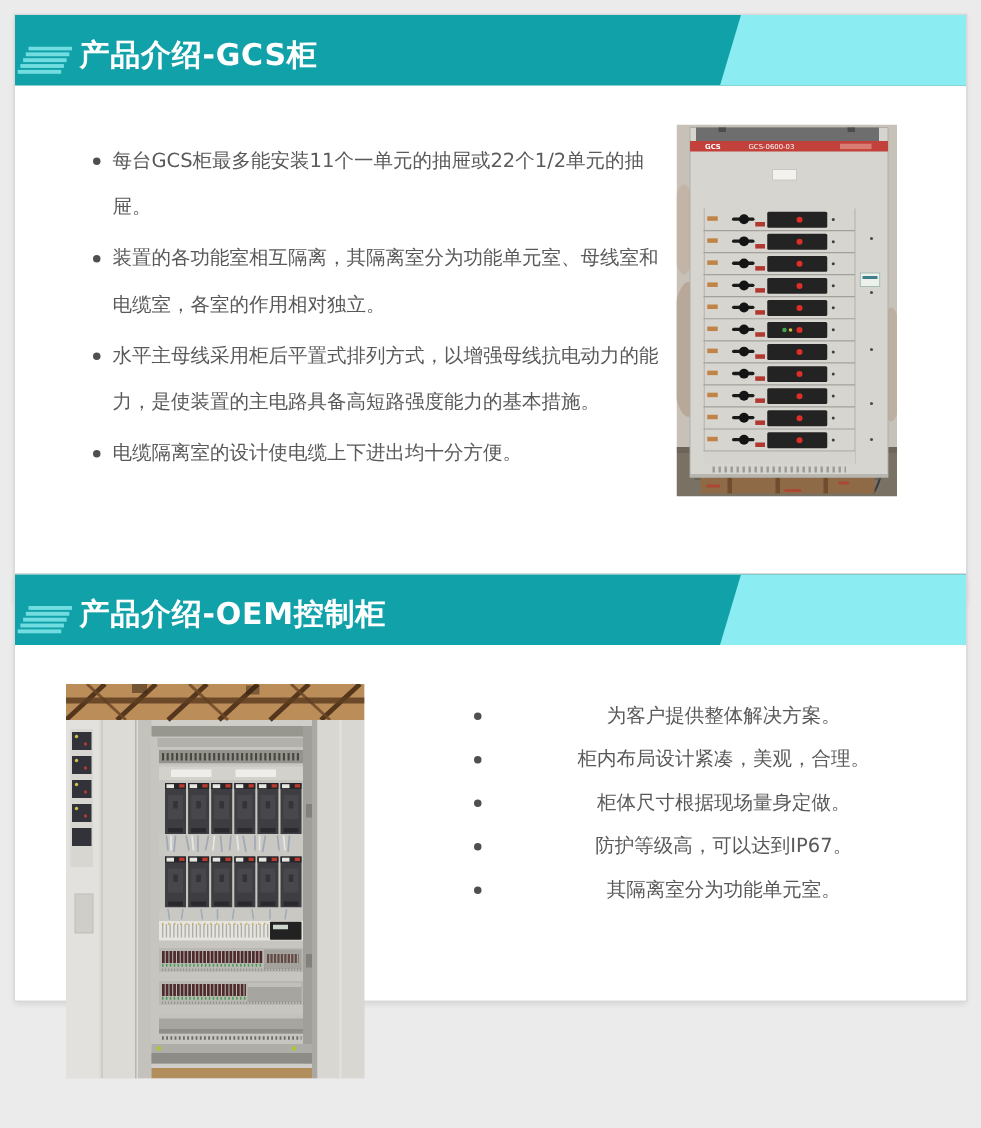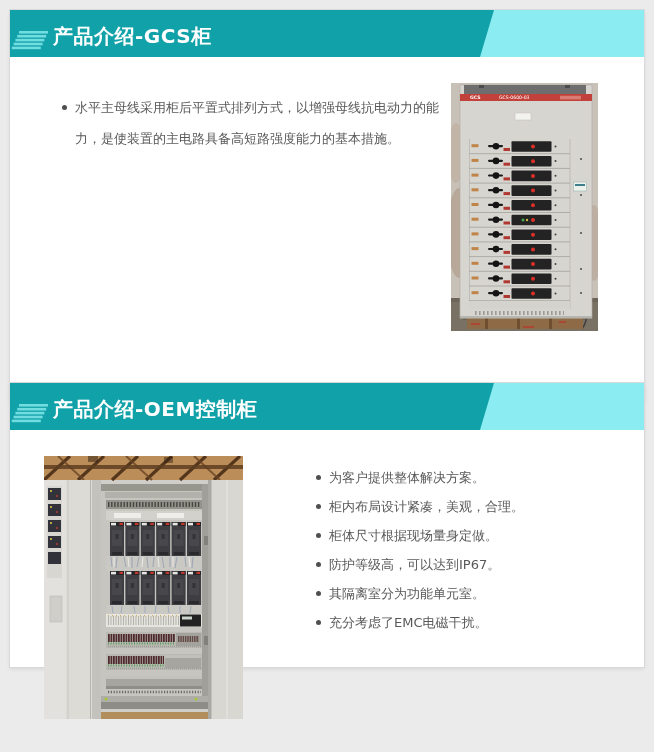--- a/index.html
+++ b/index.html
@@ -34,21 +34,21 @@
     list-style:none; margin:0; padding:0; position:absolute;
     color:#595959; font-size:13px;
   }
   ul.bullets li { position:relative; padding-left:13px; }
   ul.bullets li::before {
     content:""; position:absolute; left:0; top:13px;
     width:5px; height:5px; border-radius:50%; background:#4f4f4f;
   }
   #list-gcs { left:52px; top:82px; width:378px; line-height:31px; }
   #list-gcs li { margin-bottom:3px; }
-  #list-oem { left:306px; top:80px; width:320px; line-height:29px; }
+  #list-oem { left:306px; top:80px; width:320px; line-height:29px;text-align:center; }
   #list-oem li::before { top:12px; }
 
   .photo { position:absolute; display:block; }
   #photo-gcs { left:441px; top:73px; }
   #photo-oem { left:34px;  top:73px; }
 </style>
 </head>
 <body>
 
 <div class="page">
@@ -65,21 +65,24 @@
           <rect x="7.2" y="3.9" width="29" height="2.6"></rect>
           <rect x="5.4" y="7.8" width="29" height="2.6"></rect>
           <rect x="3.6" y="11.7" width="29" height="2.6"></rect>
           <rect x="1.8" y="15.6" width="29" height="2.6"></rect>
         </g>
       </svg>
       <div class="banner-title">产品介绍-GCS柜</div>
     </div>
 
     <ul class="bullets" id="list-gcs">
+        <li>每台GCS柜最多能安装11个一单元的抽屉或22个1/2单元的抽屉。</li>
+        <li>装置的各功能室相互隔离，其隔离室分为功能单元室、母线室和电缆室，各室的作用相对独立。</li>
         <li>水平主母线采用柜后平置式排列方式，以增强母线抗电动力的能力，是使装置的主电路具备高短路强度能力的基本措施。</li>
+        <li>电缆隔离室的设计使电缆上下进出均十分方便。</li>
       </ul>
 
     <svg class="photo" id="photo-gcs" width="147" height="248" viewBox="0 0 147 248">
 
       <rect x="0" y="0" width="147" height="217" fill="#c8c1b8"></rect>
       <ellipse cx="8" cy="150" rx="12" ry="45" fill="#9b7b5e" opacity="0.35"></ellipse>
       <ellipse cx="5" cy="70" rx="8" ry="30" fill="#ab8a6a" opacity="0.22"></ellipse>
       <ellipse cx="143" cy="160" rx="8" ry="38" fill="#9b7b5e" opacity="0.25"></ellipse>
       <rect x="0" y="215" width="147" height="4" fill="#6d645a"></rect>
       <rect x="0" y="219" width="147" height="29" fill="#7a7165"></rect>
@@ -287,17 +290,16 @@
       <rect x="160" y="80" width="4" height="9" fill="#82817c"></rect>
       <rect x="160" y="180" width="4" height="9" fill="#82817c"></rect>
     </svg>
 
     <ul class="bullets" id="list-oem">
         <li>为客户提供整体解决方案。</li>
         <li>柜内布局设计紧凑，美观，合理。</li>
         <li>柜体尺寸根据现场量身定做。</li>
         <li>防护等级高，可以达到IP67。</li>
         <li>其隔离室分为功能单元室。</li>
-        <li>充分考虑了EMC电磁干扰。</li>
       </ul>
   </section>
 
 </div>
 
 </body></html>

